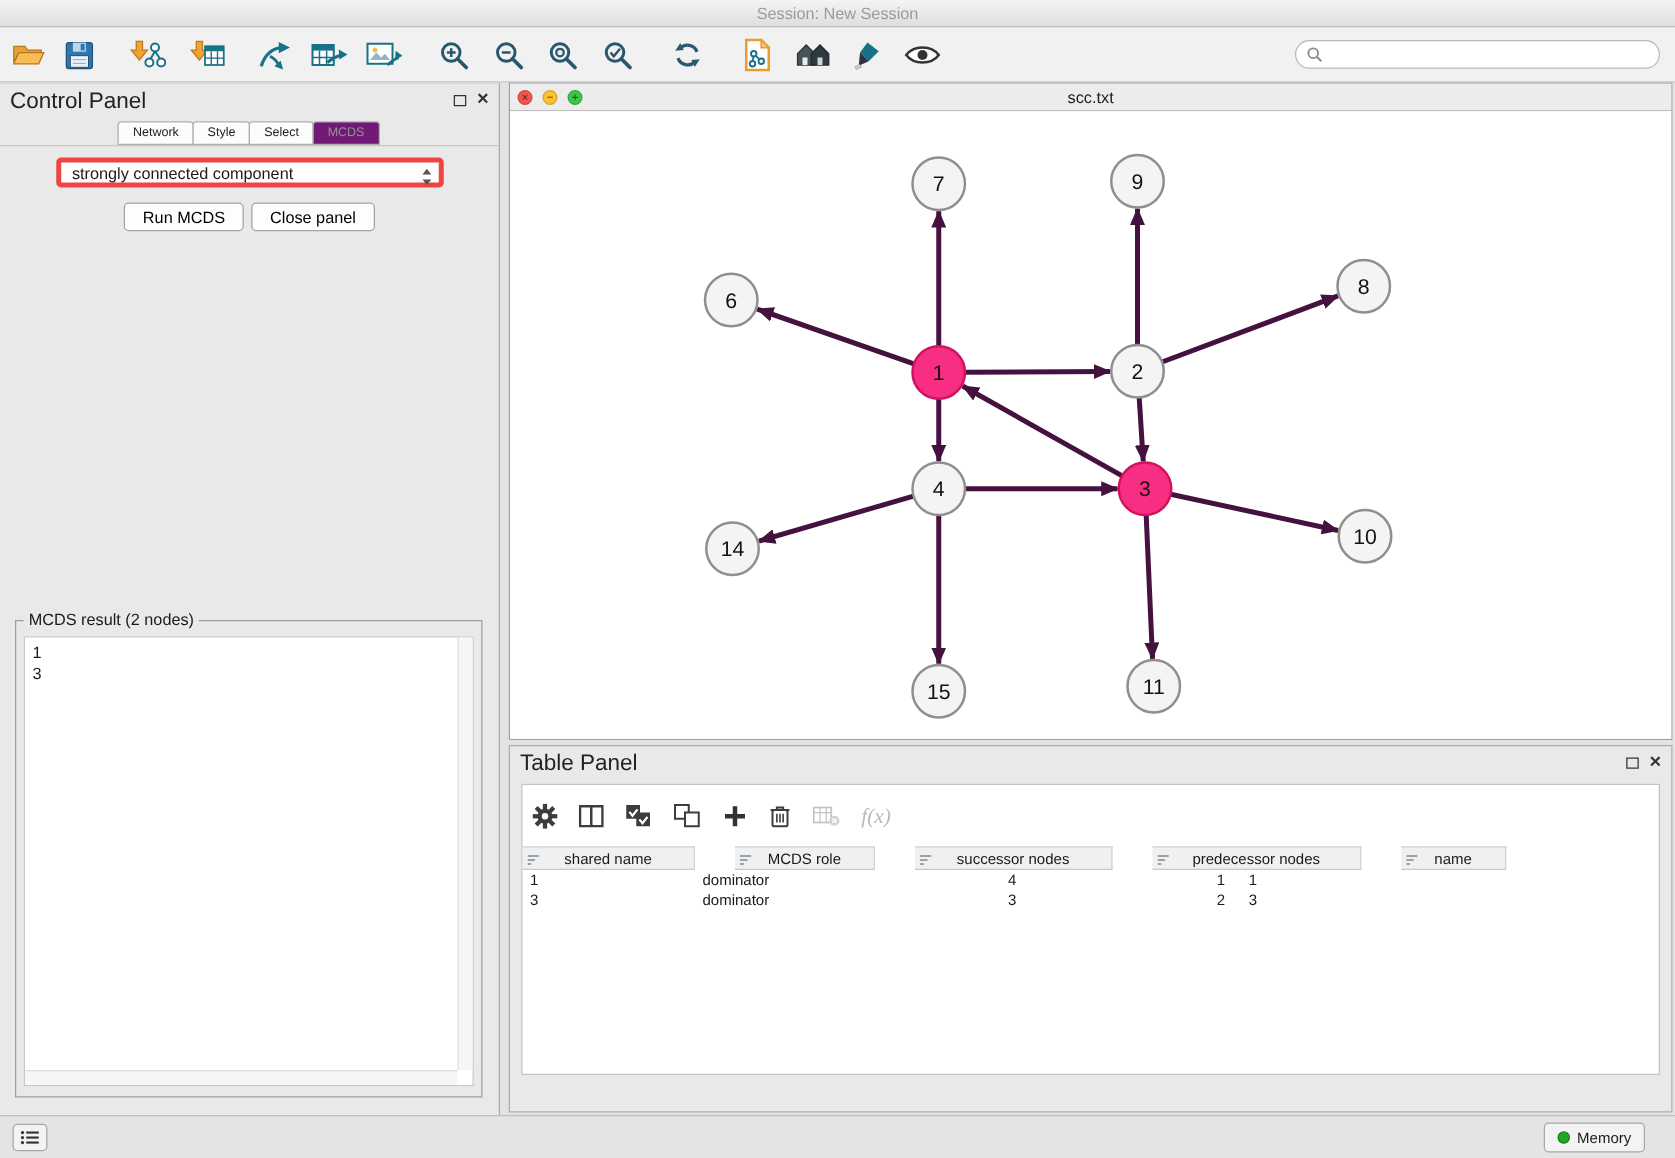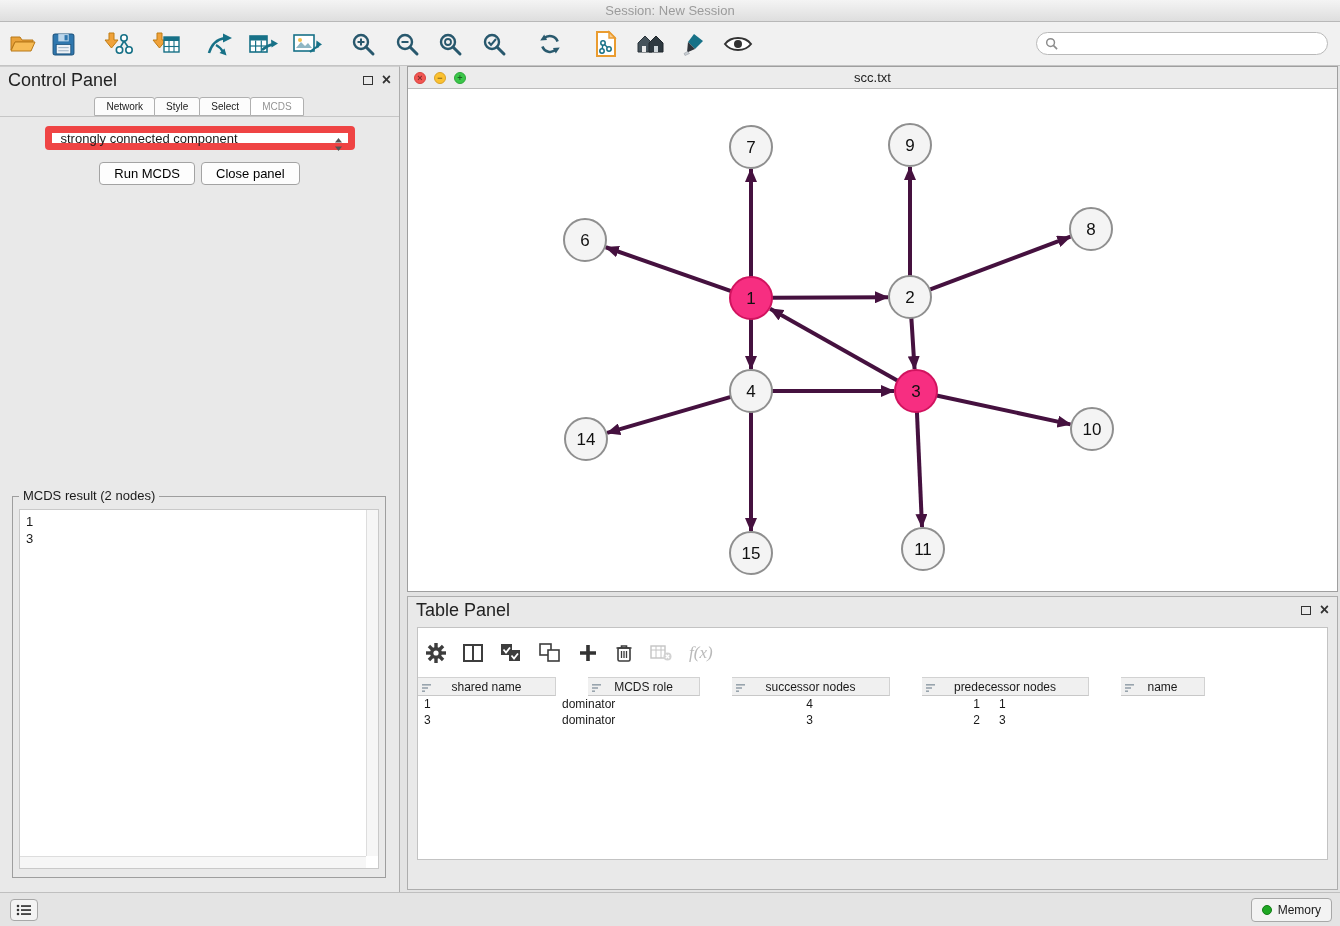--- a/index.html
+++ b/index.html
@@ -48,26 +48,26 @@
   .panel-title { position:absolute; left:8px; font-size:18px; color:#222; }
   .win-icons { position:absolute; right:8px; top:0; height:26px; display:flex; align-items:center; gap:9px; }
   .float-glyph { width:10px; height:9px; border:1.5px solid #333; display:inline-block; cursor:pointer; }
   .close-glyph { font-size:16px; font-weight:bold; color:#333; line-height:10px; cursor:pointer; }
 
   .ctabs { display:flex; justify-content:center; border-bottom:1px solid #c6c6c6; padding-top:4px; }
   .ctab {
     padding:3px 11px; border:1px solid #b0b0b0; background:#fcfcfc; margin-left:-1px;
     border-radius:3px 3px 0 0; cursor:pointer; font-size:10px; color:#222;
   }
-  .ctab.active { background:#ffffff; color:#949494; }
+  .ctab.active { background:#701a75; color:#949494; }
 
   .opt-label { text-align:center; margin-top:22px; font-size:13px; }
   .dropdown {
     position:relative; margin:9px auto 0 auto; width:310px; height:24px;
-    background:#fff; border:7px solid #ef4444; border-radius:4px;
+    background:#fff; border:4px solid #ef4444; border-radius:4px;
     display:flex; align-items:center; padding:0 22px 0 9px; cursor:pointer; font-size:13px;
   }
   .dropdown .stepper { position:absolute; right:5px; top:4px; }
   .btn-row { display:flex; justify-content:center; gap:6px; margin-top:12px; }
   .pbtn {
     padding:3px 14px; background:#fdfdfd; border:1px solid #a3a3a3; border-radius:4px;
     font-size:13px; cursor:pointer; font-family:"Liberation Sans",sans-serif;
   }
 
   .result-group {
@@ -140,21 +140,21 @@
   .statusbar {
     position:absolute; left:0; top:892px; width:1340px; height:34px;
     background:#e4e4e4; border-top:1px solid #bfbfbf;
   }
   .menu-btn {
     position:absolute; left:10px; top:6px; width:28px; height:22px;
     border:1px solid #a8a8a8; border-radius:4px; background:#f3f3f3;
     display:flex; align-items:center; justify-content:center; cursor:pointer;
   }
   .memory-btn {
-    position:absolute; right:8px; top:5px; height:24px; padding:0 10px;
+    position:absolute; right:24px; top:5px; height:24px; padding:0 10px;
     border:1px solid #a8a8a8; border-radius:4px; background:#f3f3f3;
     display:flex; align-items:center; gap:6px; font-size:12px; cursor:pointer;
   }
   .memory-dot { width:10px; height:10px; border-radius:50%; background:#1fa824; border:1px solid #157c19; }
 </style>
 </head>
 <body>
 
 <div class="titlebar">
   <span>Session: New Session</span>

